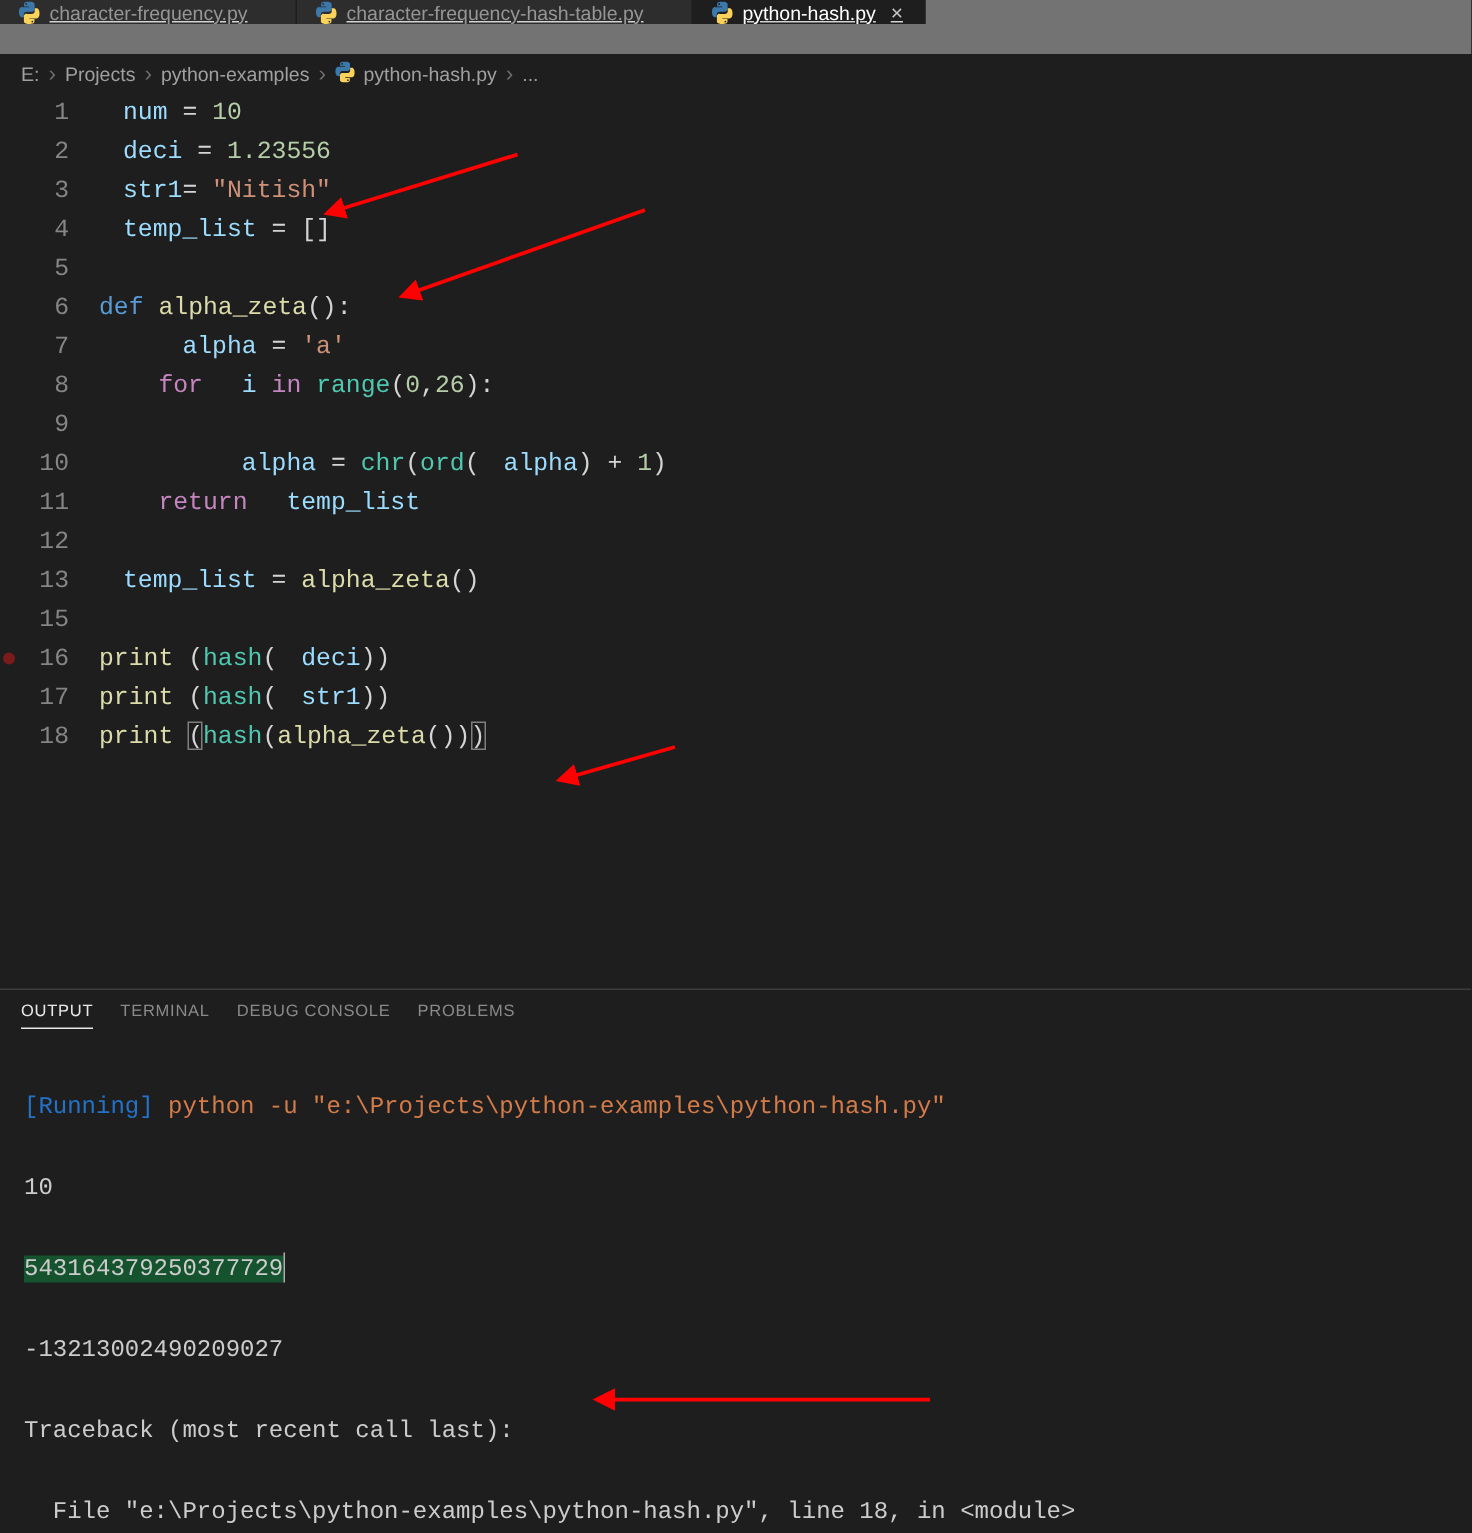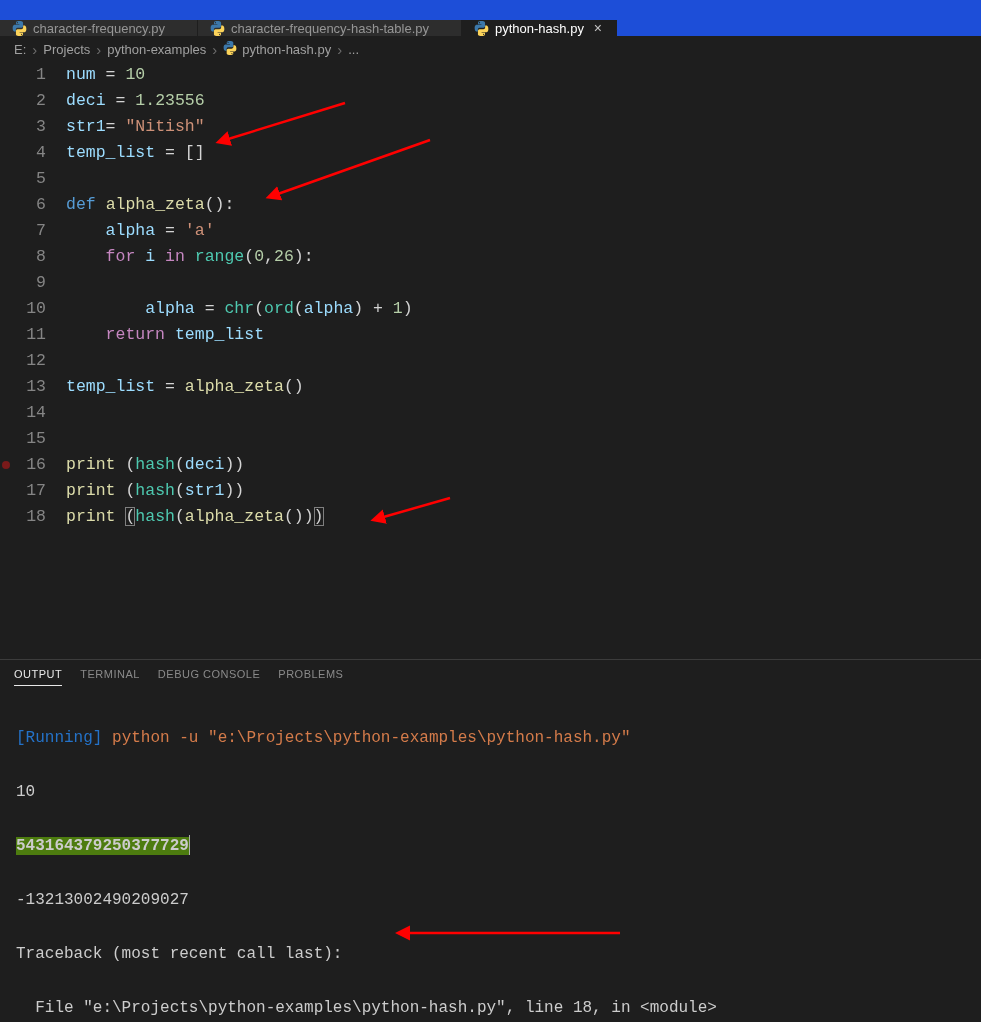--- a/index.html
+++ b/index.html
@@ -7,25 +7,26 @@
     width: 981px; height: 1022px;
     background: #1e1e1e;
     font-family: Consolas, 'Courier New', monospace;
     color: #d4d4d4;
     overflow: hidden;
     position: relative;
   }
   
   .tab-bar {
     height: 36px;
-    background: #1d4ed8;
+    background: #737373;
     display: flex;
-    align-items: flex-end;
+    align-items: flex-start;
     font-family: -apple-system, 'Segoe UI', sans-serif;
     font-size: 13px;
+    text-decoration: underline;
   }
   .tab {
     display: flex; align-items: center;
     padding: 0 10px 0 12px;
     gap: 6px;
     color: #969696;
     background: #2d2d2d;
     border-right: 1px solid #1e1e1e;
     cursor: pointer;
     white-space: nowrap;
@@ -76,21 +77,21 @@
     width: 54px;
     text-align: right;
     color: #858585;
     padding-right: 20px;
     user-select: none;
   }
   .code {
     white-space: pre;
   }
   
-  .tk-id   { color: #9cdcfe; }
+  .tk-id   { color: #9cdcfe; margin-left: 16px; }
   .tk-op   { color: #d4d4d4; }
   .tk-num  { color: #b5cea8; }
   .tk-str  { color: #ce9178; }
   .tk-pct  { color: #d4d4d4; }
   .tk-kw   { color: #569cd6; }
   .tk-kwr  { color: #c586c0; }
   .tk-fn   { color: #dcdcaa; }
   .tk-call { color: #dcdcaa; }
   .tk-bi   { color: #4ec9b0; }
   .tk-meth { color: #dcdcaa; }
@@ -122,22 +123,21 @@
     padding: 8px 16px 20px;
     font-size: 16px;
     line-height: 27px;
     white-space: pre;
     overflow: hidden;
   }
   .o-blue   { color: #2472c8; margin-top: 39px; }
   .o-orange { color: #d47b4a; }
   .o-plain  { color: #cccccc; }
   .sel {
-    background: #4d7c0f;
-    font-weight: bold;
+    background: #14532d;
   }
   .cursor {
     display:inline-block; width:1px; height:20px;
     background:#aeafad; vertical-align:text-bottom;
   }
 
   
   .arrows { position:absolute; left:0; top:0; pointer-events:none; }
 </style>
 </head>
@@ -256,25 +256,20 @@
       <div class="line-no">12</div>
       <div class="code"></div>
     </div>
     <div class="code-row">
       <div class="gutter-bp"></div>
       <div class="line-no">13</div>
       <div class="code"><span class="tk-id">temp_list</span><span class="tk-op"> = </span><span class="tk-call">alpha_zeta</span><span class="tk-pct">()</span></div>
     </div>
     <div class="code-row">
       <div class="gutter-bp"></div>
-      <div class="line-no">14</div>
-      <div class="code"></div>
-    </div>
-    <div class="code-row">
-      <div class="gutter-bp"></div>
       <div class="line-no">15</div>
     </div>
     <div class="code-row">
       <div class="gutter-bp">
         <div class="bp-dot"></div>
       </div>
       <div class="line-no">16</div>
       <div class="code"><span class="tk-call">print</span><span class="tk-op"> </span><span class="tk-pct">(</span><span class="tk-bi">hash</span><span class="tk-pct">(</span><span class="tk-id">deci</span><span class="tk-pct">))</span></div>
     </div>
     <div class="code-row">

